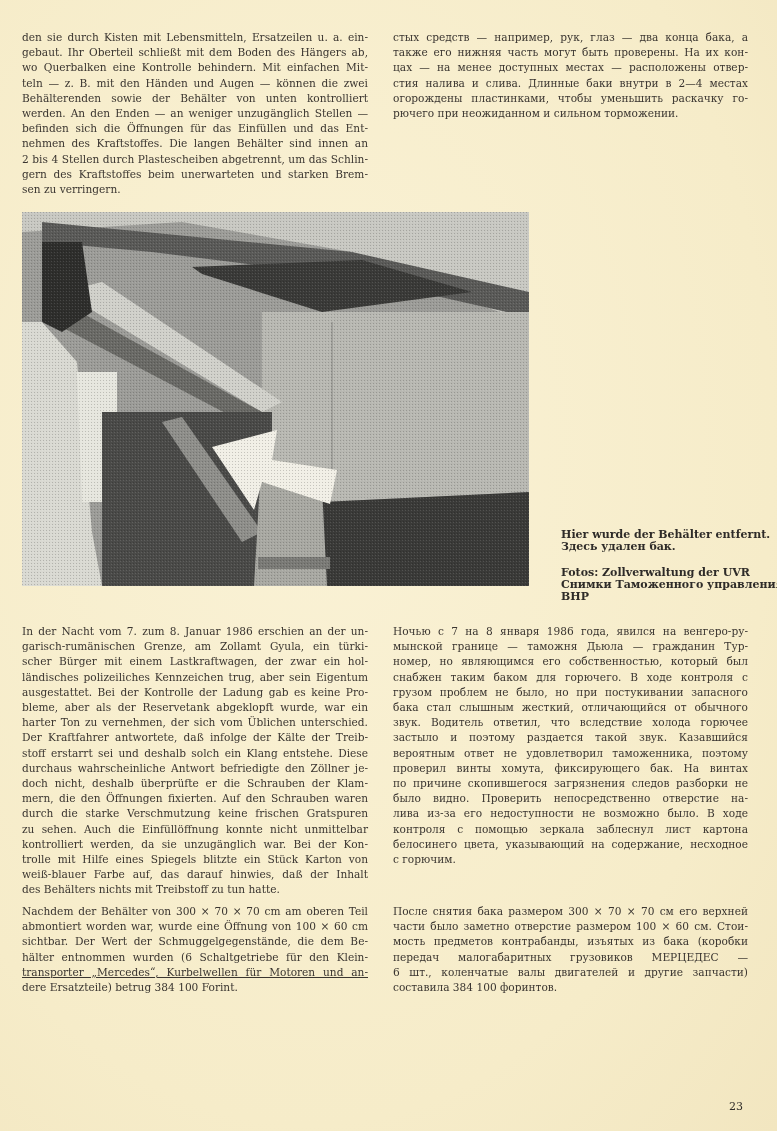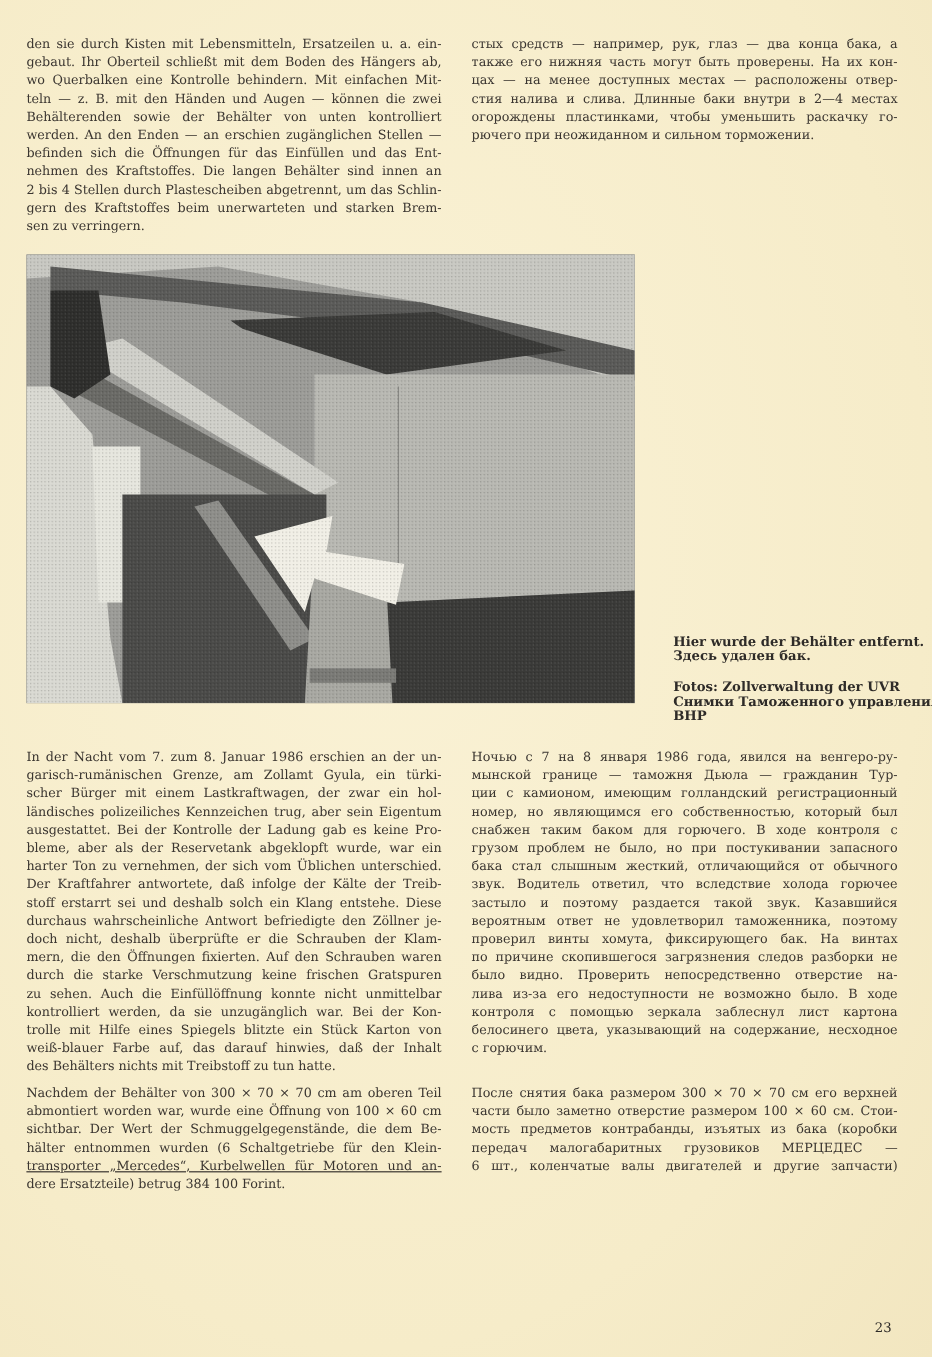--- a/index.html
+++ b/index.html
@@ -36,21 +36,21 @@
 <body>
 
 <div class="page">
 
   <div class="col" id="de-top">
       <span class="line" style="display: block; white-space: normal; text-align: justify; text-align-last: justify; width: 346px;">den sie durch Kisten mit Lebensmitteln, Ersatzeilen u. a. ein-</span>
       <span class="line" style="display: block; white-space: normal; text-align: justify; text-align-last: justify; width: 346px;">gebaut. Ihr Oberteil schließt mit dem Boden des Hängers ab,</span>
       <span class="line" style="display: block; white-space: normal; text-align: justify; text-align-last: justify; width: 346px;">wo Querbalken eine Kontrolle behindern. Mit einfachen Mit-</span>
       <span class="line" style="display: block; white-space: normal; text-align: justify; text-align-last: justify; width: 346px;">teln — z. B. mit den Händen und Augen — können die zwei</span>
       <span class="line" style="display: block; white-space: normal; text-align: justify; text-align-last: justify; width: 346px;">Behälterenden sowie der Behälter von unten kontrolliert</span>
-      <span class="line" style="display: block; white-space: normal; text-align: justify; text-align-last: justify; width: 346px;">werden. An den Enden — an erschien zugänglichen Stellen —</span>
+      <span class="line" style="display: block; white-space: normal; text-align: justify; text-align-last: justify; width: 346px;">werden. An den Enden — an weniger unzugänglich Stellen —</span>
       <span class="line" style="display: block; white-space: normal; text-align: justify; text-align-last: justify; width: 346px;">befinden sich die Öffnungen für das Einfüllen und das Ent-</span>
       <span class="line" style="display: block; white-space: normal; text-align: justify; text-align-last: justify; width: 346px;">nehmen des Kraftstoffes. Die langen Behälter sind innen an</span>
       <span class="line" style="display: block; white-space: normal; text-align: justify; text-align-last: justify; width: 346px;">2 bis 4 Stellen durch Plastescheiben abgetrennt, um das Schlin-</span>
       <span class="line" style="display: block; white-space: normal; text-align: justify; text-align-last: justify; width: 346px;">gern des Kraftstoffes beim unerwarteten und starken Brem-</span>
       <span class="line last">sen zu verringern.</span>
     </div>
   <div class="col" id="ru-top">
       <span class="line" style="display: block; white-space: normal; text-align: justify; text-align-last: justify; width: 355px;">стых средств — например, рук, глаз — два конца бака, а</span>
       <span class="line" style="display: block; white-space: normal; text-align: justify; text-align-last: justify; width: 355px;">также его нижняя часть могут быть проверены. На их кон-</span>
       <span class="line" style="display: block; white-space: normal; text-align: justify; text-align-last: justify; width: 355px;">цах — на менее доступных местах — расположены отвер-</span>
@@ -125,21 +125,20 @@
       <span class="line" style="display: block; white-space: normal; text-align: justify; text-align-last: justify; width: 346px;">durch die starke Verschmutzung keine frischen Gratspuren</span>
       <span class="line" style="display: block; white-space: normal; text-align: justify; text-align-last: justify; width: 346px;">zu sehen. Auch die Einfüllöffnung konnte nicht unmittelbar</span>
       <span class="line" style="display: block; white-space: normal; text-align: justify; text-align-last: justify; width: 346px;">kontrolliert werden, da sie unzugänglich war. Bei der Kon-</span>
       <span class="line" style="display: block; white-space: normal; text-align: justify; text-align-last: justify; width: 346px;">trolle mit Hilfe eines Spiegels blitzte ein Stück Karton von</span>
       <span class="line" style="display: block; white-space: normal; text-align: justify; text-align-last: justify; width: 346px;">weiß-blauer Farbe auf, das darauf hinwies, daß der Inhalt</span>
       <span class="line last">des Behälters nichts mit Treibstoff zu tun hatte.</span>
     </div>
   <div class="col" id="ru-mid">
       <span class="line" style="display: block; white-space: normal; text-align: justify; text-align-last: justify; width: 355px;">Ночью с 7 на 8 января 1986 года, явился на венгеро-ру-</span>
       <span class="line" style="display: block; white-space: normal; text-align: justify; text-align-last: justify; width: 355px;">мынской границе — таможня Дьюла — гражданин Тур-</span>
-      <span class="line" style="display: block; white-space: normal; text-align: justify; text-align-last: justify; width: 355px;">ции с камионом, имеющим голландский регистрационный</span>
       <span class="line" style="display: block; white-space: normal; text-align: justify; text-align-last: justify; width: 355px;">номер, но являющимся его собственностью, который был</span>
       <span class="line" style="display: block; white-space: normal; text-align: justify; text-align-last: justify; width: 355px;">снабжен таким баком для горючего. В ходе контроля с</span>
       <span class="line" style="display: block; white-space: normal; text-align: justify; text-align-last: justify; width: 355px;">грузом проблем не было, но при постукивании запасного</span>
       <span class="line" style="display: block; white-space: normal; text-align: justify; text-align-last: justify; width: 355px;">бака стал слышным жесткий, отличающийся от обычного</span>
       <span class="line" style="display: block; white-space: normal; text-align: justify; text-align-last: justify; width: 355px;">звук. Водитель ответил, что вследствие холода горючее</span>
       <span class="line" style="display: block; white-space: normal; text-align: justify; text-align-last: justify; width: 355px;">застыло и поэтому раздается такой звук. Казавшийся</span>
       <span class="line" style="display: block; white-space: normal; text-align: justify; text-align-last: justify; width: 355px;">вероятным ответ не удовлетворил таможенника, поэтому</span>
       <span class="line" style="display: block; white-space: normal; text-align: justify; text-align-last: justify; width: 355px;">проверил винты хомута, фиксирующего бак. На винтах</span>
       <span class="line" style="display: block; white-space: normal; text-align: justify; text-align-last: justify; width: 355px;">по причине скопившегося загрязнения следов разборки не</span>
       <span class="line" style="display: block; white-space: normal; text-align: justify; text-align-last: justify; width: 355px;">было видно. Проверить непосредственно отверстие на-</span>
@@ -156,16 +155,17 @@
       <span class="line" style="display: block; white-space: normal; text-align: justify; text-align-last: justify; width: 346px;">hälter entnommen wurden (6 Schaltgetriebe für den Klein-</span>
       <span class="line" style="display: block; white-space: normal; text-align: justify; text-align-last: justify; width: 346px; text-decoration: underline;">transporter „Mercedes“, Kurbelwellen für Motoren und an-</span>
       <span class="line last">dere Ersatzteile) betrug 384 100 Forint.</span>
     </div>
   <div class="col" id="ru-bot">
       <span class="line" style="display: block; white-space: normal; text-align: justify; text-align-last: justify; width: 355px;">После снятия бака размером 300 × 70 × 70 см его верхней</span>
       <span class="line" style="display: block; white-space: normal; text-align: justify; text-align-last: justify; width: 355px;">части было заметно отверстие размером 100 × 60 см. Стои-</span>
       <span class="line" style="display: block; white-space: normal; text-align: justify; text-align-last: justify; width: 355px;">мость предметов контрабанды, изъятых из бака (коробки</span>
       <span class="line" style="display: block; white-space: normal; text-align: justify; text-align-last: justify; width: 355px;">передач малогабаритных грузовиков МЕРЦЕДЕС —</span>
       <span class="line" style="display: block; white-space: normal; text-align: justify; text-align-last: justify; width: 355px;">6 шт., коленчатые валы двигателей и другие запчасти)</span>
+      <span class="line last">составила 384 100 форинтов.</span>
     </div>
 
   <div class="page-number">23</div>
 </div>
 
 </body></html>

